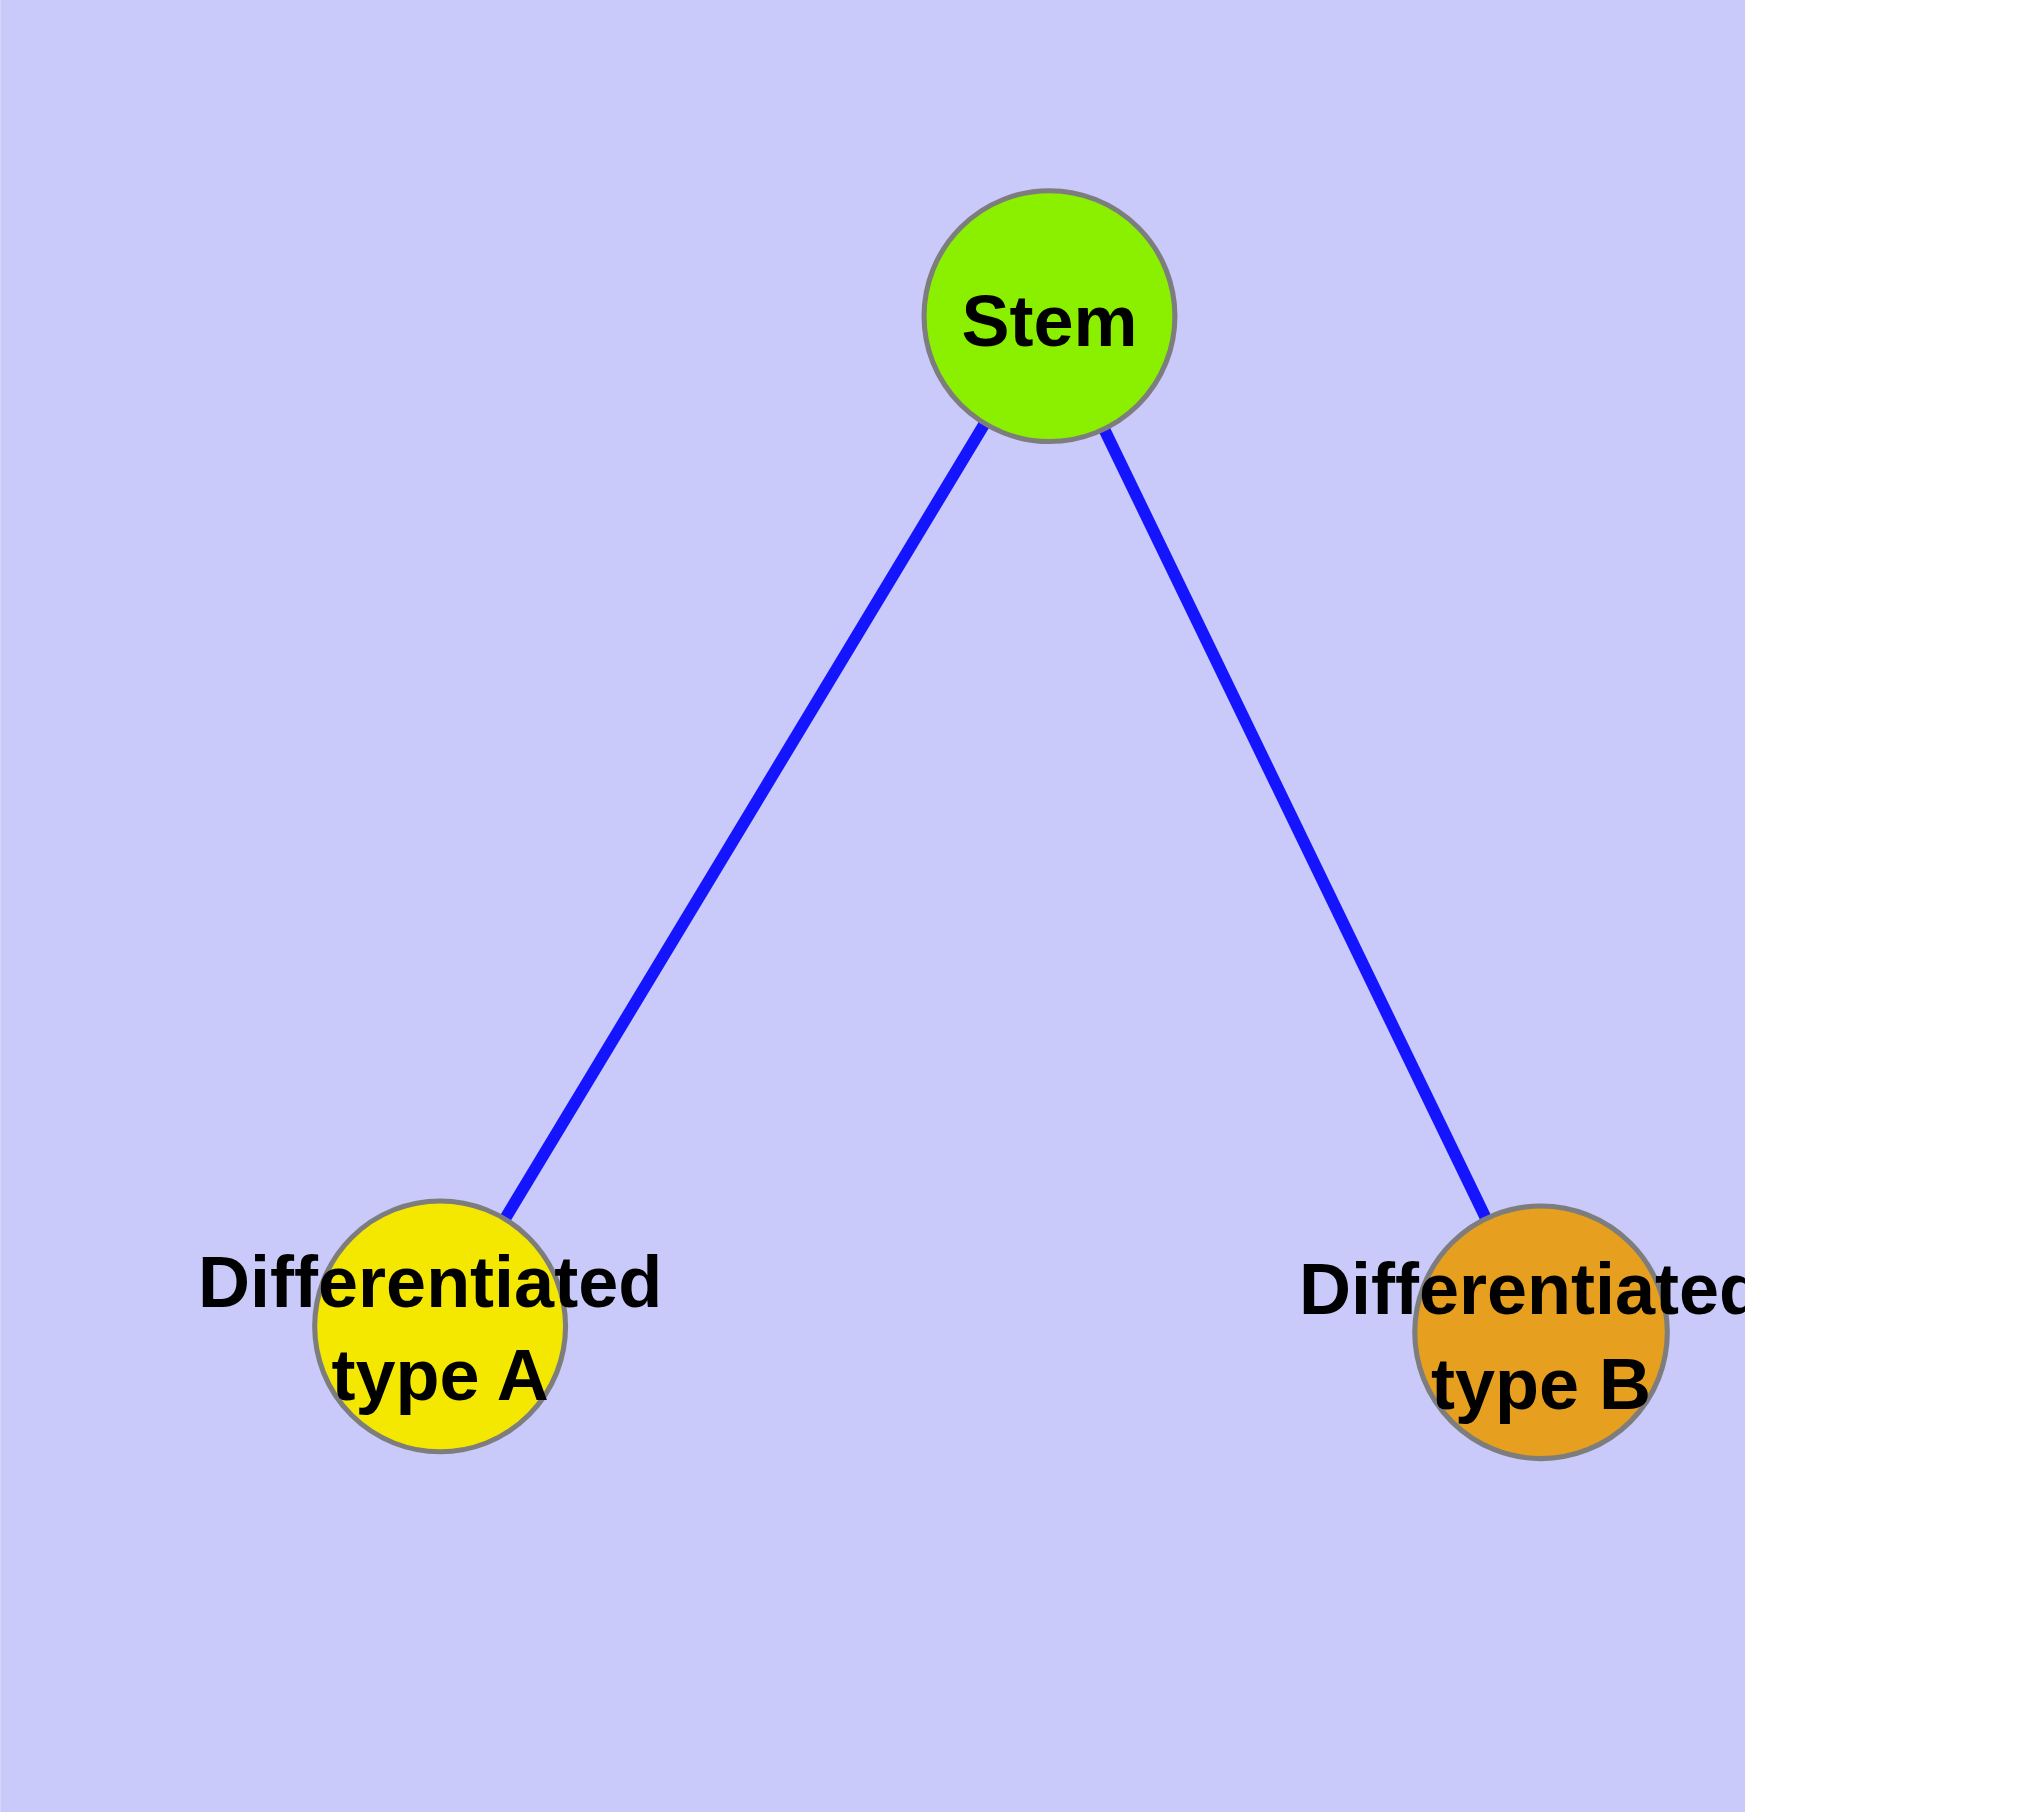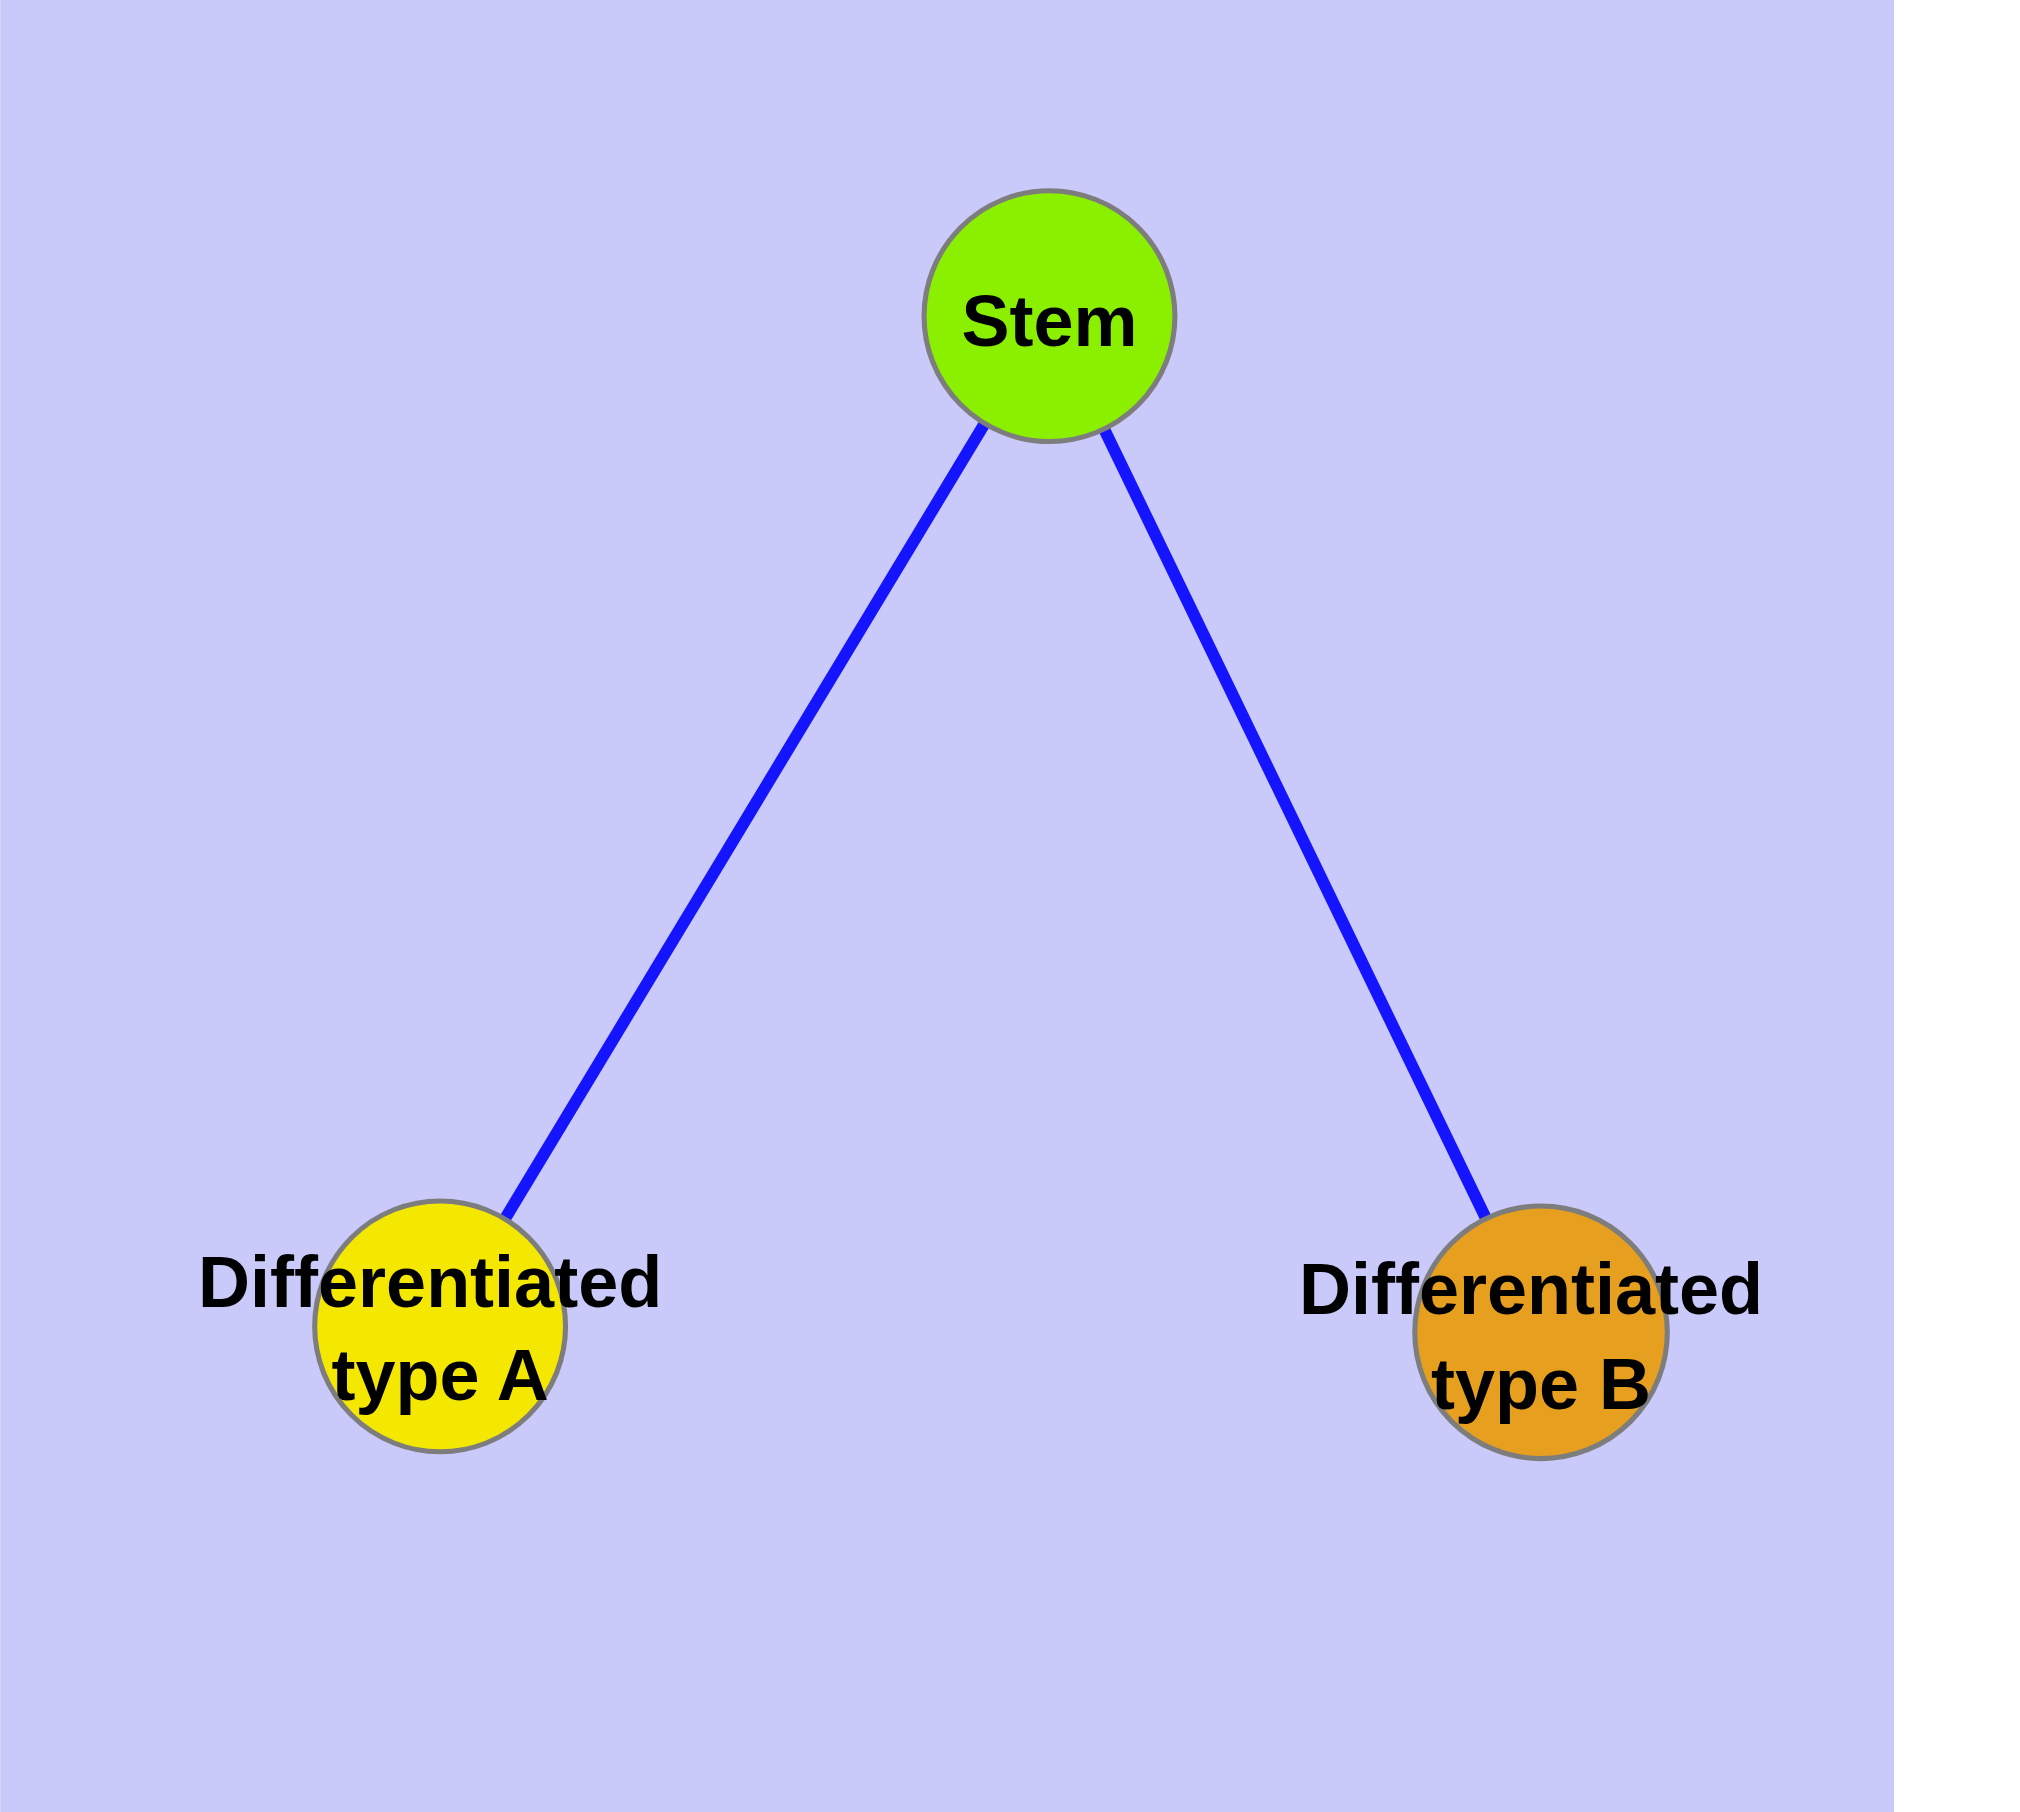--- a/index.html
+++ b/index.html
@@ -2,21 +2,21 @@
 <html style="font-size:13.6px"><head>
 <meta charset="utf-8">
 <style>
   html, body {
     margin: 0;
     padding: 0;
     background: #ffffff;
   }
   .canvas {
     position: relative;
-    width: 1894px;
+    width: 1745px;
     height: 1812px;
     overflow: hidden;
   }
   svg {
     display: block;
     width: 2021px;
     height: 1812px;
   }
   .node-label {
     font-family: "Liberation Sans", sans-serif;

